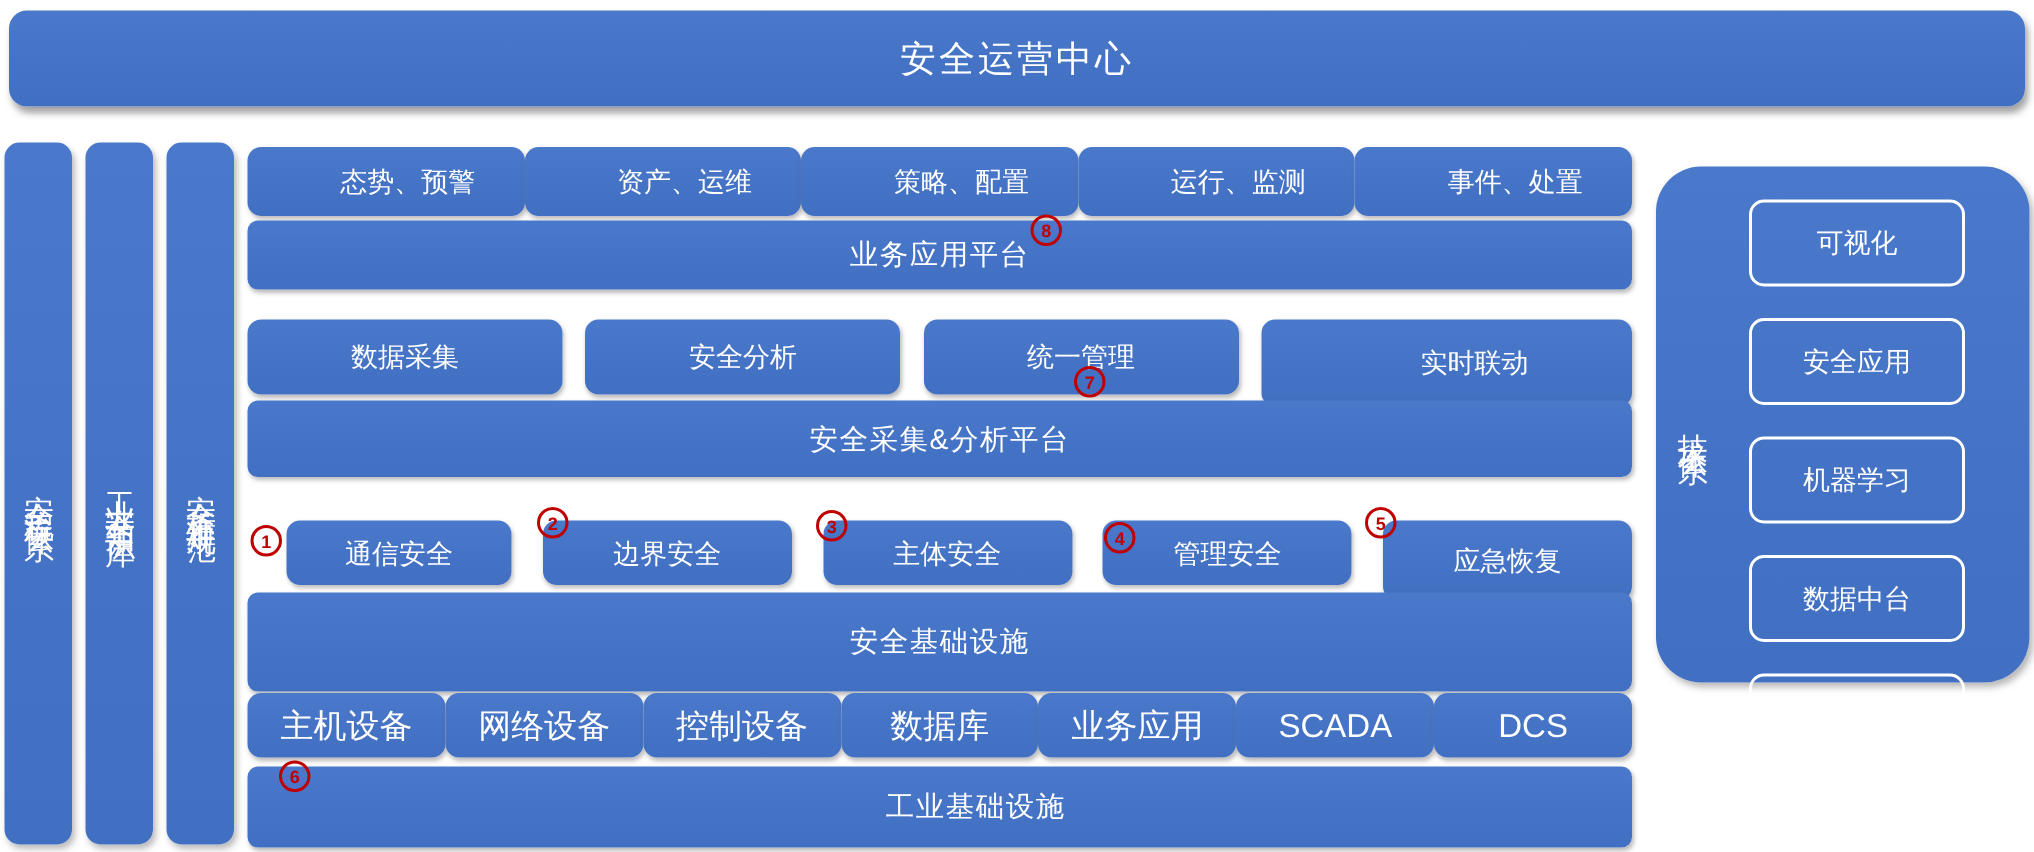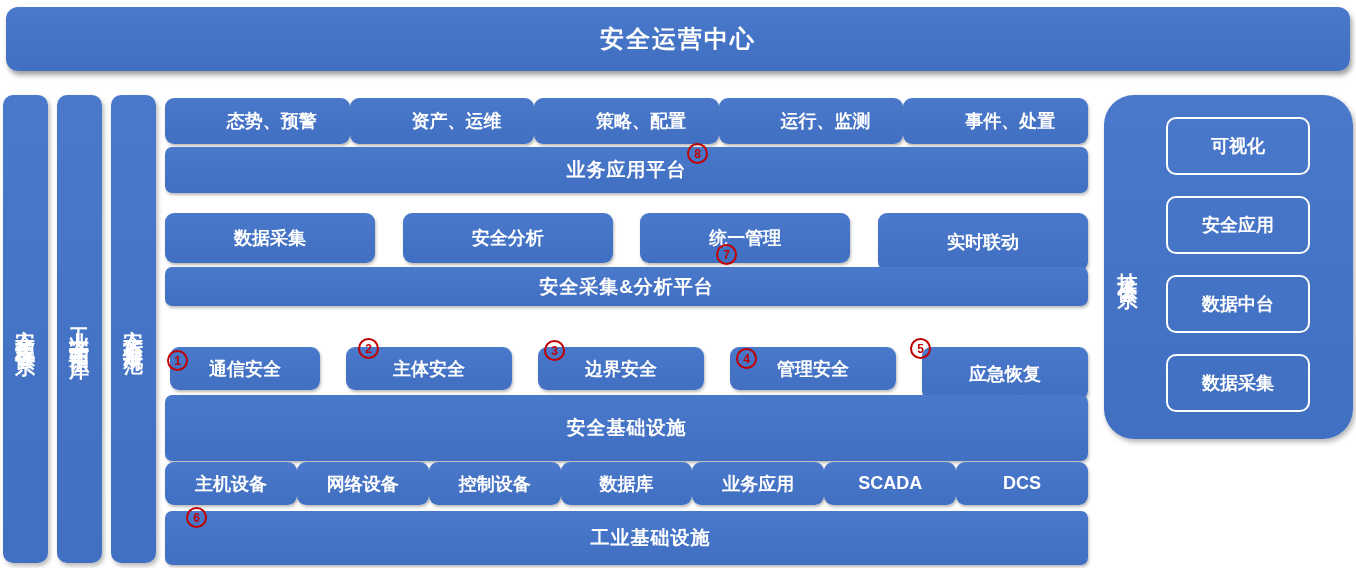--- a/index.html
+++ b/index.html
@@ -3,21 +3,20 @@
 <meta charset="utf-8">
 <style>
   html,body{margin:0;padding:0;}
   body{
     width:1356px;height:568px;position:relative;background:#ffffff;
     font-family:"Liberation Sans",sans-serif;overflow:hidden;
   }
   .blue{
     background:linear-gradient(180deg,#4a78ca 0%,#4472c4 60%,#4170c2 100%);
     color:#ffffff;
-    font-weight:bold;
   }
   
   .banner{
     position:absolute;left:6px;top:7px;width:1344px;height:64px;
     border-radius:12px;display:flex;align-items:center;justify-content:center;
     font-size:24px;letter-spacing:2px;
     box-shadow:2px 4px 5px rgba(110,110,110,.65);
   }
   
   .pillar{
@@ -37,31 +36,31 @@
     font-size:18px;box-shadow:1px 2px 3px rgba(120,120,120,.5);
   }
   .bar{
     position:absolute;left:0;right:0;border-radius:7px;
     display:flex;align-items:center;justify-content:center;
     font-size:19px;letter-spacing:1px;box-shadow:1px 2px 3px rgba(120,120,120,.5);
   }
   .row-app{top:3px;height:46px;}      .row-app .box{width:166px;padding-left:29px;}
   .bar-app{top:52px;height:46px;}
   .row-ana{top:118px;height:50px;}    .row-ana .box{width:210px;}
-  .row-ana .box.tall{height:58px;}
-  .bar-ana{top:172px;height:39px;}
+  .row-ana .box.tall{height:58px;padding-left:37px;}
+  .bar-ana{top:172px;height:51px;}
   .row-sec{top:252px;height:43px;}    .row-sec .box{width:166px;}
-  .row-sec .box:first-child{width:150px;margin-left:5px;}
+  .row-sec .box:first-child{width:150px;margin-left:26px;}
   .row-sec .box.tall{height:53px;}
   .bar-sec{top:300px;height:66px;}
-  .row-dev{top:367px;height:43px;}    .row-dev .box{width:134px;font-size:18px;}
+  .row-dev{top:367px;height:43px;}    .row-dev .box{width:134px;font-size:22px;}
   .bar-dev{top:416px;height:54px;padding-left:48px;}
   
   .tech{
-    position:absolute;left:1104px;top:95px;width:249px;height:344px;
+    position:absolute;left:1104px;top:111px;width:249px;height:344px;
     border-radius:30px;box-shadow:2px 3px 5px rgba(120,120,120,.55);
   }
   .tech-label{
     position:absolute;left:14px;top:0;height:100%;
     display:flex;align-items:center;
   }
   .tech-boxes{
     position:absolute;left:62px;top:22px;width:144px;
     display:flex;flex-direction:column;gap:21px;
   }
@@ -109,22 +108,22 @@
   <div class="row row-ana">
     <div class="box blue">数据采集</div>
     <div class="box blue">安全分析</div>
     <div class="box blue">统一管理</div>
     <div class="box blue tall">实时联动</div>
   </div>
   <div class="bar bar-ana blue">安全采集&amp;分析平台</div>
 
   <div class="row row-sec">
     <div class="box blue">通信安全</div>
+    <div class="box blue">边界安全</div>
     <div class="box blue">主体安全</div>
-    <div class="box blue">边界安全</div>
     <div class="box blue">管理安全</div>
     <div class="box blue tall">应急恢复</div>
   </div>
   <div class="bar bar-sec blue">安全基础设施</div>
 
   <div class="row row-dev">
     <div class="box blue">主机设备</div>
     <div class="box blue">网络设备</div>
     <div class="box blue">控制设备</div>
     <div class="box blue">数据库</div>
@@ -136,20 +135,21 @@
 
 </div>
 
 <div class="tech blue">
   <div class="tech-label">
     <span class="vtext">技术体系</span>
   </div>
   <div class="tech-boxes">
     <div class="tech-box">可视化</div>
     <div class="tech-box">安全应用</div>
+    <div class="tech-box">机器学习</div>
     <div class="tech-box">数据中台</div>
     <div class="tech-box">数据采集</div>
   </div>
 </div>
 
 <span class="marker" style="left:167px;top:350px;">1</span>
 <span class="marker" style="left:358px;top:338px;">2</span>
 <span class="marker" style="left:544px;top:340px;">3</span>
 <span class="marker" style="left:736px;top:348px;">4</span>
 <span class="marker" style="left:910px;top:338px;">5</span>

